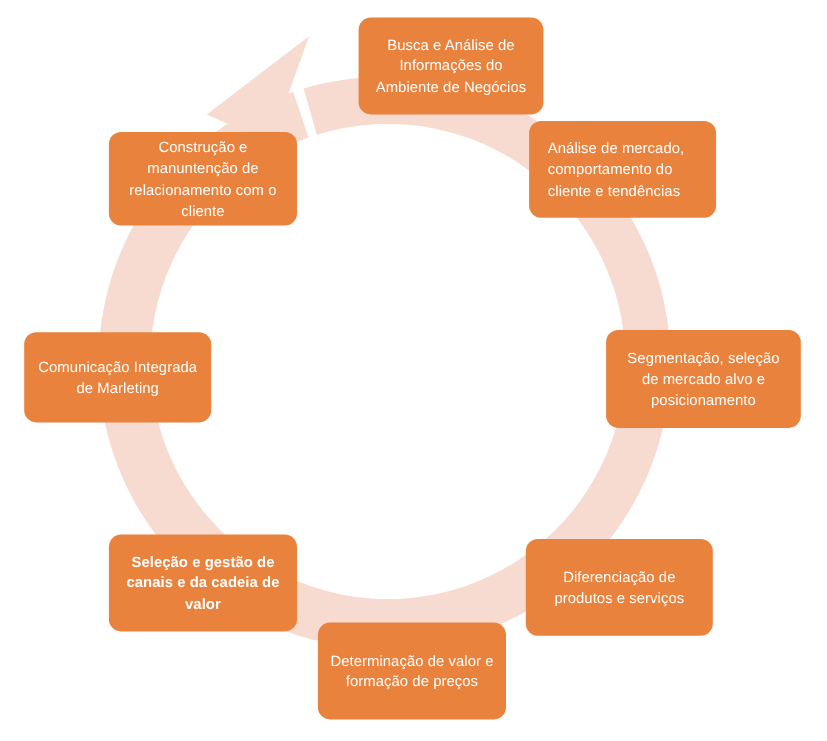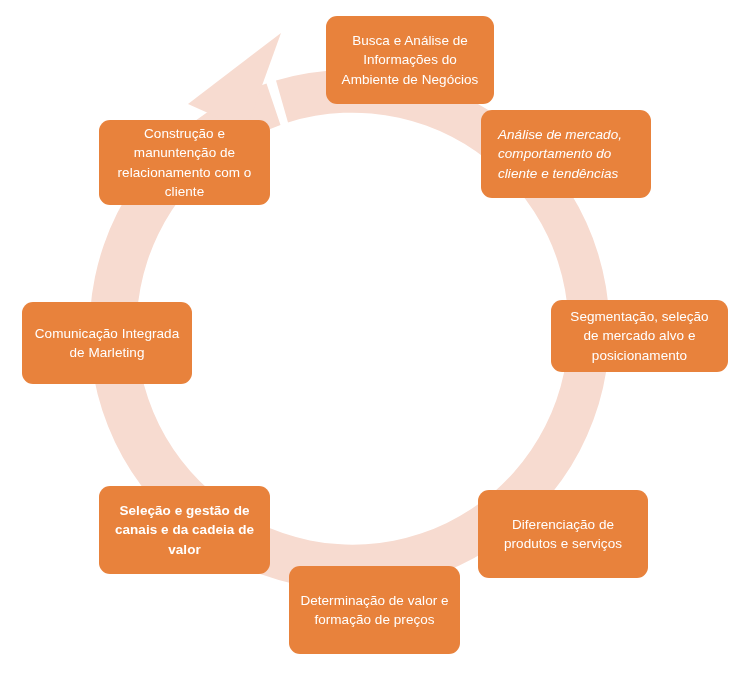--- a/index.html
+++ b/index.html
@@ -40,28 +40,28 @@
     letter-spacing: 0.05px;
   }
   .node-label {
     display: block;
     width: 100%;
     white-space: pre-line;
   }
   
   #node-0 { left: 290px; top: 16px;  width: 168px; height: 88px; margin-left: 36px; }
   #node-1 { left: 481px; top: 110px; width: 170px; height: 88px; }
-  #node-2 { left: 551px; top: 300px; width: 177px; height: 72px; }
+  #node-2 { left: 551px; top: 300px; width: 177px; height: 89px; }
   #node-3 { left: 478px; top: 490px; width: 170px; height: 88px; }
   #node-4 { left: 289px; top: 566px; width: 171px; height: 88px; }
   #node-5 { left: 99px;  top: 486px; width: 171px; height: 88px; font-weight: bold; }
   #node-6 { left: 22px;  top: 302px; width: 170px; height: 82px; }
   #node-7 { left: 99px;  top: 110px; width: 171px; height: 85px; margin-top: 10px; }
 
-  .align-left { justify-content: center; text-align: left; padding-left: 17px; font-style: italic; }
+  .align-left { justify-content: center; text-align: left; padding-left: 17px; }
 </style>
 </head>
 <body>
 
 <div id="diagram-canvas">
 
   <svg id="cycle-ring-svg" viewBox="0 0 752 674" xmlns="http://www.w3.org/2000/svg">
 
     <g>
       <path fill="#F7DBD0" d="M 266.5 83.5

